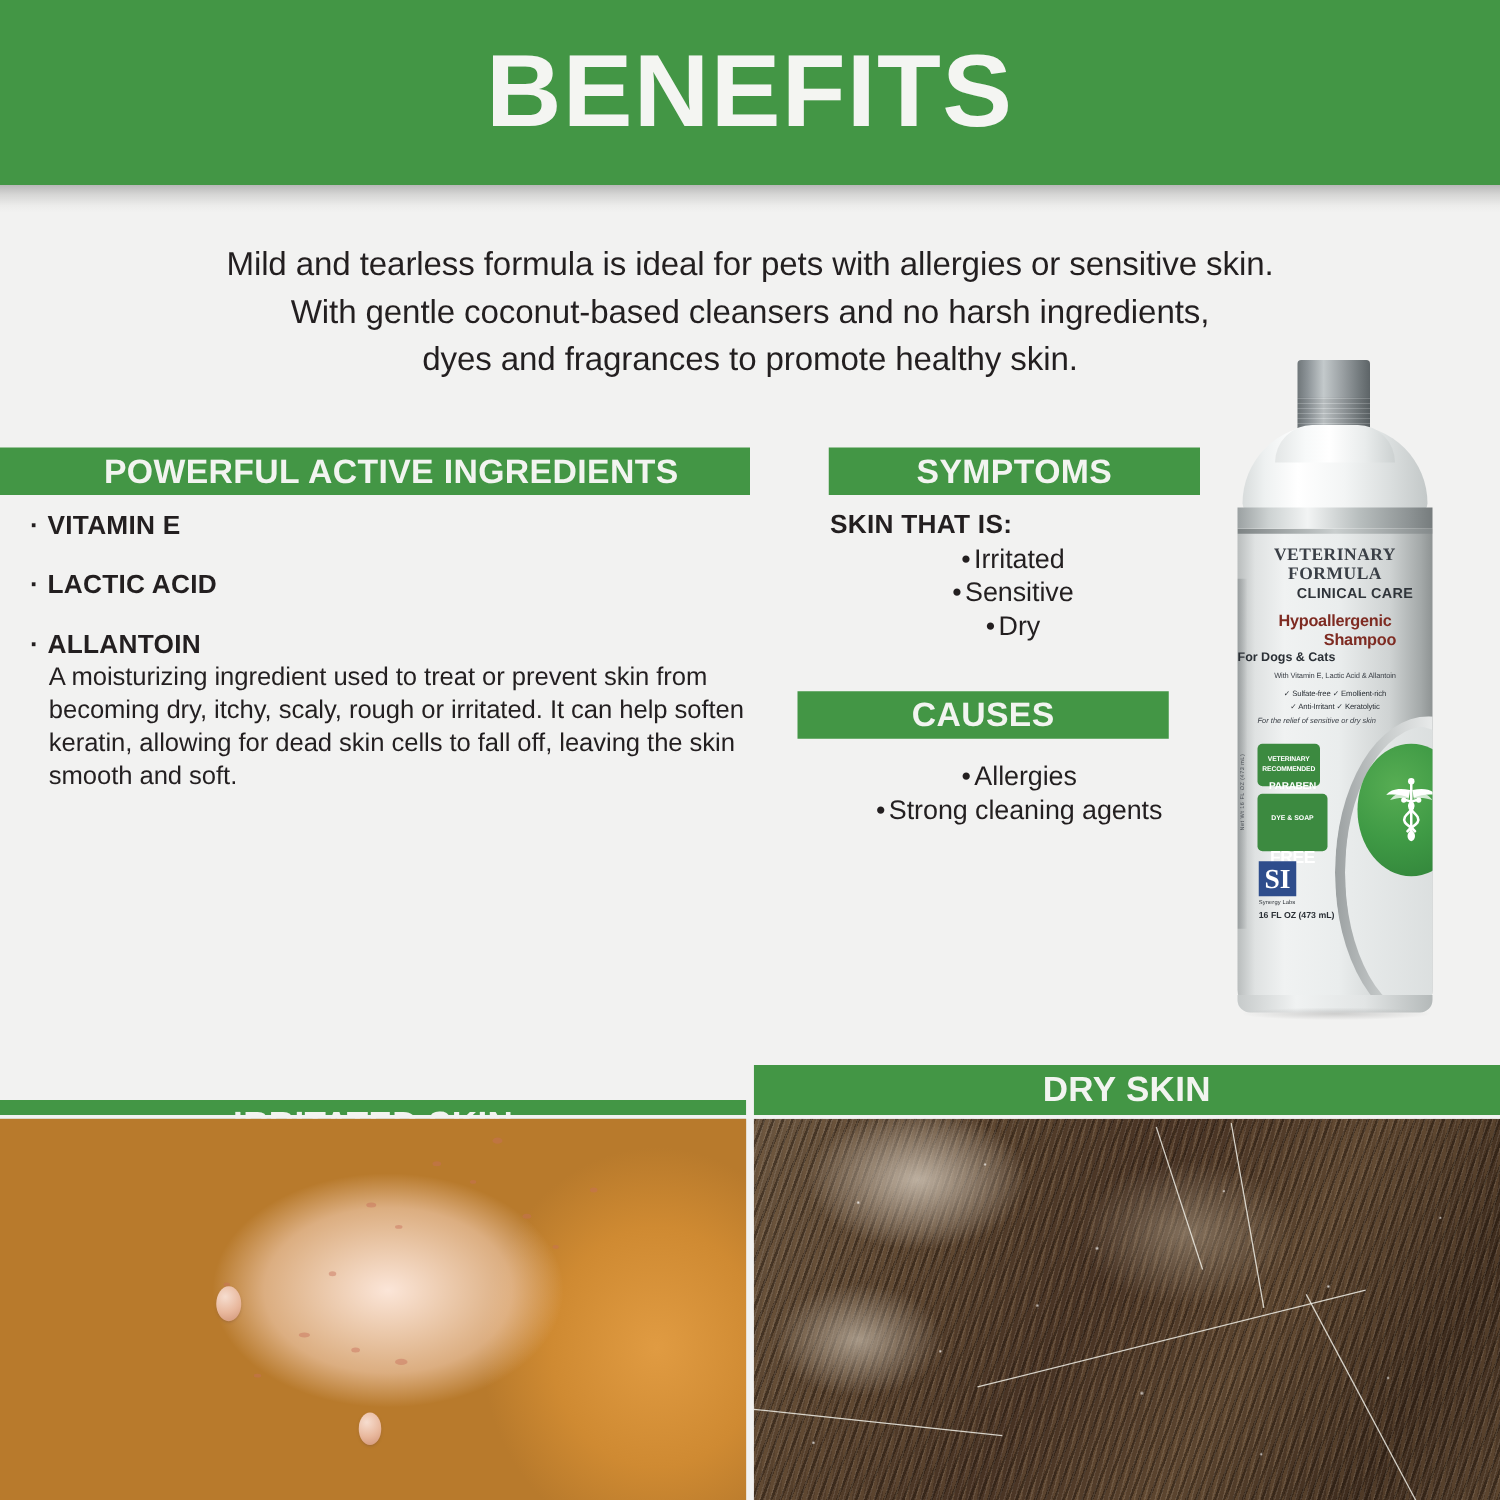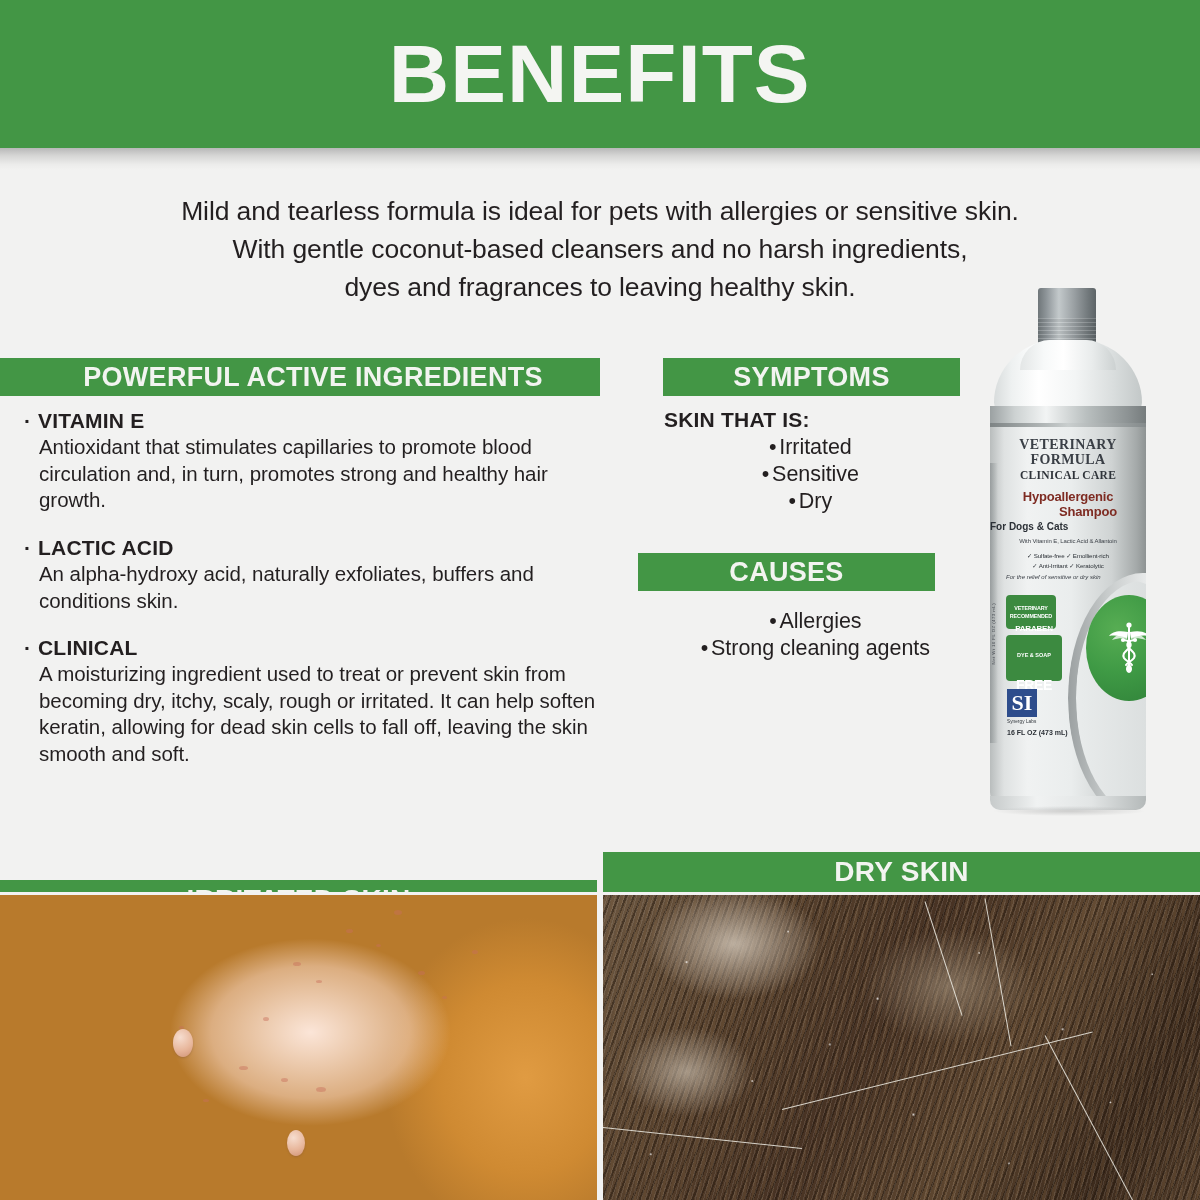--- a/index.html
+++ b/index.html
@@ -130,22 +130,22 @@
   }
   .brand1, .brand2{
     position:absolute; width:156px; text-align:center;
     font-family:"Liberation Serif", serif; font-weight:bold;
     color:#3a3f46; letter-spacing:0.4px;
   }
   .brand1{ top:14px; font-size:14px; }
   .brand2{ top:29px; font-size:14px; }
   .brand3{
     position:absolute; top:46px; width:156px; text-align:center;
-    font-family:Liberation Serif, serif; font-weight:bold;
-    font-size:11.5px; color:#2f343a; letter-spacing:0.3px;
+    font-family:Liberation Sans, sans-serif; font-weight:bold;
+    font-size:11.5px; color:#2f343a; letter-spacing:0.3px;margin-left:16px;
   }
   .prod1,.prod2{
     position:absolute; width:156px; text-align:center;
     color:#7e2b22; font-weight:bold; font-size:13px; letter-spacing:-0.2px;
   }
   .prod1{ top:66px; }
   .prod2{ top:81px;margin-left:20px; }
   .forpets{
     position:absolute; top:98px; width:136px; text-align:left;
     color:#2b3036; font-weight:bold; font-size:10px;
@@ -296,38 +296,36 @@
 <body>
 
 <div class="top-header">
   <div class="top-header-title">BENEFITS</div>
 </div>
 <div class="header-shadow"></div>
 
 <div class="intro">
   <span class="intro-line">Mild and tearless formula is ideal for pets with allergies or sensitive skin.</span>
   <span class="intro-line">With gentle coconut-based cleansers and no harsh ingredients,</span>
-  <span class="intro-line">dyes and fragrances to leaving healthy skin.</span>
+  <span class="intro-line">dyes and fragrances to promote healthy skin.</span>
 </div>
 
 <div class="bar" id="bar-ingredients">
   <div class="bar-label">POWERFUL ACTIVE INGREDIENTS</div>
 </div>
 
 <div class="ingredients">
   <div class="ing-item">
     <div class="ing-name"><span class="ing-bullet">·</span><span>VITAMIN E</span></div>
-    <div class="ing-desc">Antioxidant that stimulates capillaries to promote blood circulation and, in turn, promotes strong and healthy hair growth.</div>
   </div>
   <div class="ing-item">
     <div class="ing-name"><span class="ing-bullet">·</span><span>LACTIC ACID</span></div>
-    <div class="ing-desc">An alpha-hydroxy acid, naturally exfoliates, buffers and conditions skin.</div>
   </div>
   <div class="ing-item">
-    <div class="ing-name"><span class="ing-bullet">·</span><span>CLINICAL</span></div>
+    <div class="ing-name"><span class="ing-bullet">·</span><span>ALLANTOIN</span></div>
     <div class="ing-desc">A moisturizing ingredient used to treat or prevent skin from becoming dry, itchy, scaly, rough or irritated. It can help soften keratin, allowing for dead skin cells to fall off, leaving the skin smooth and soft.</div>
   </div>
 </div>
 
 <div class="bar" id="bar-symptoms">
   <div class="bar-label">SYMPTOMS</div>
 </div>
 <div class="symptoms">
   <div class="sub-head">SKIN THAT IS:</div>
   <ul class="blist">

